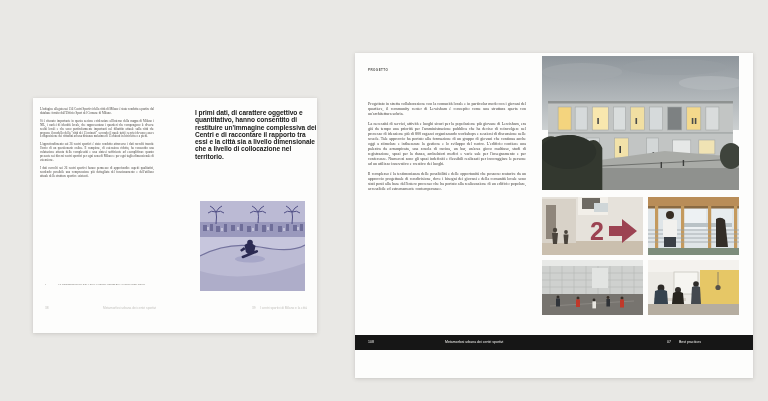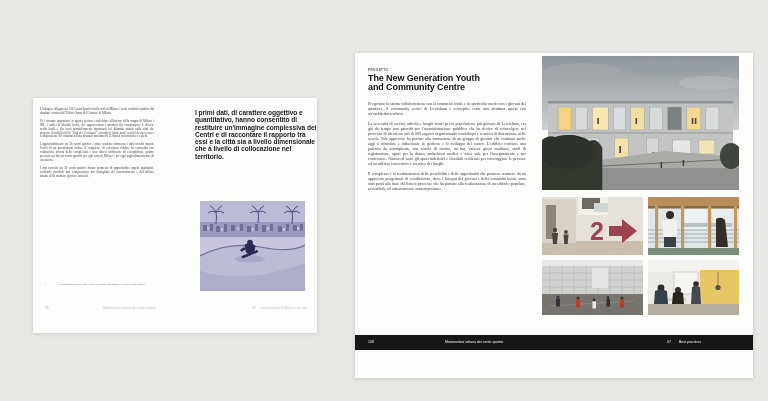--- a/index.html
+++ b/index.html
@@ -119,24 +119,20 @@
           <rect x="41" y="52" width="17.5" height="2.6" rx="1.2" transform="rotate(-22 49.5 53)"></rect>
         </g>
       </svg>
     </div>
   </div>
 
   <div class="spread" id="spreadR">
 
     <div class="rs-eyebrow">PROGETTO</div>
 
-    <h1 class="rs-title">
-      <span>The New Generation Youth</span>
-      <span>and Community Centre</span>
-    </h1>
 
     <div class="rs-body">
       <p>Progettato in stretta collaborazione con la comunità locale e in particolar modo con i giovani del quartiere, il community center di Lewisham è concepito come una struttura aperta con un'architettura sobria.</p>
       <p>La necessità di servizi, attività e luoghi sicuri per la popolazione più giovane di Lewisham, era già da tempo una priorità per l'amministrazione pubblica che ha deciso di coinvolgere nel processo di ideazione più di 800 ragazzi organizzando workshops e sessioni di discussione nelle scuole. Tale approccio ha portato alla formazione di un gruppo di giovani che continua anche oggi a stimolare e influenzare la gestione e lo sviluppo del centro. L'edificio contiene una palestra da arrampicata, una scuola di cucina, un bar, un'area gioco multiuso, studi di registrazione, spazi per la danza, ambulatori medici e varie sale per l'insegnamento e per conferenze. Numerosi sono gli spazi indefiniti e flessibili realizzati per incoraggiare le persone ad un utilizzo innovativo e creativo dei luoghi.</p>
       <p>Il complesso è la testimonianza delle possibilità e delle opportunità che possono scaturire da un approccio progettuale di condivisione, dove i bisogni dei giovani e della comunità locale sono stati posti alla base dell'intero processo che ha portato alla realizzazione di un edificio popolare, accessibile ed estremamente contemporaneo.</p>
     </div>
 
     <div class="ph" id="phBig">
       <svg viewBox="0 0 196 134" preserveAspectRatio="none">
         <defs>

